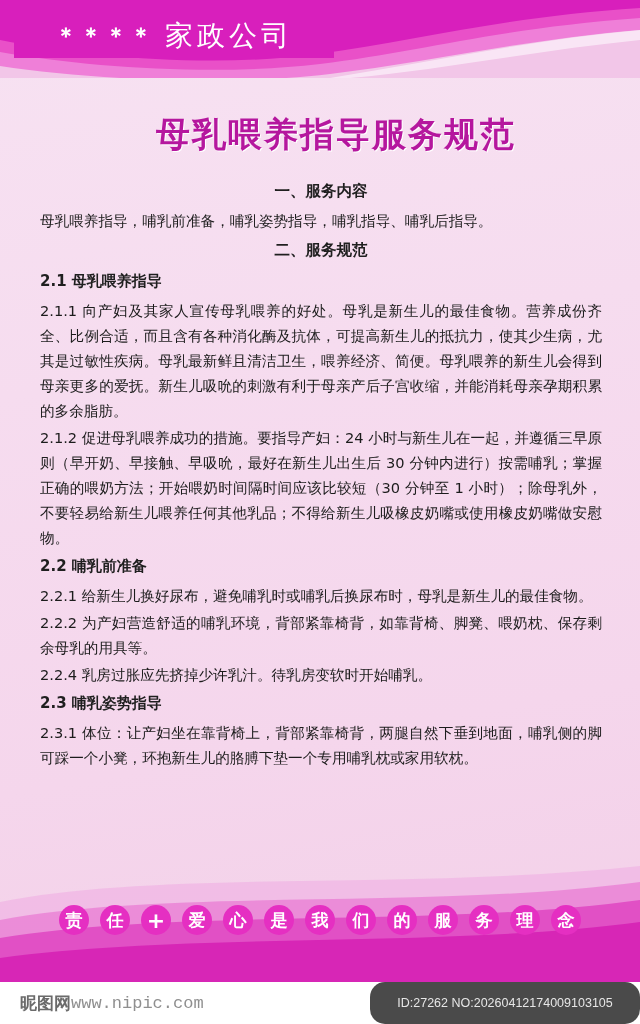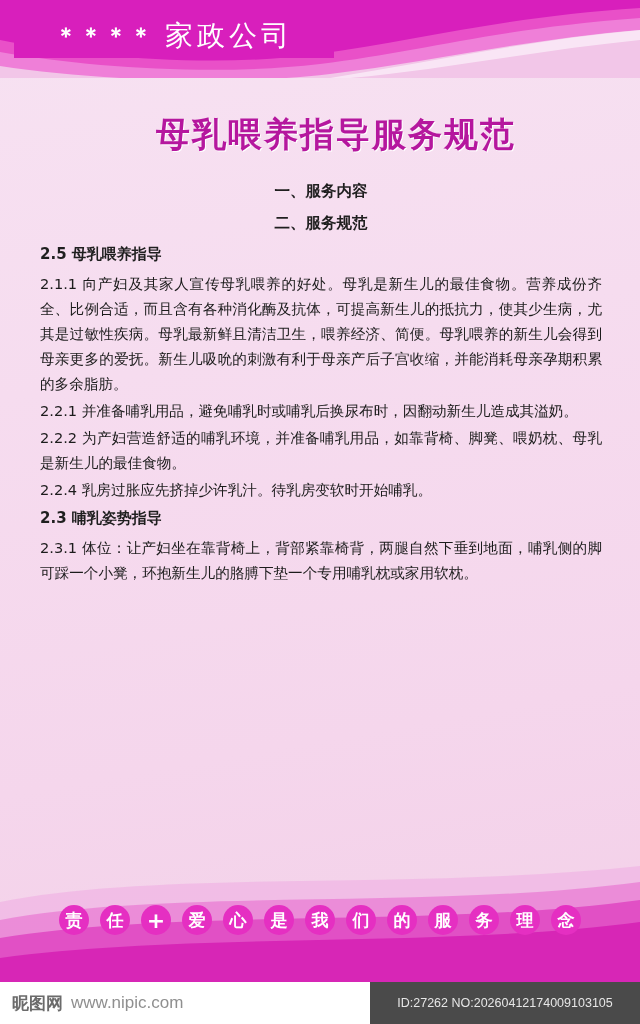--- a/index.html
+++ b/index.html
@@ -130,43 +130,43 @@
   
   .wm-bar {
     position: absolute;
     left: 0; bottom: 0;
     width: 640px; height: 42px;
     background: #ffffff;
     display: flex;
     align-items: center;
   }
   .wm-logo {
-    margin-left: 12px;
+    margin-left: 20px;
     font-size: 17px;
     font-weight: bold;
     color: #6b6b6b;
     font-family: "DejaVu Sans", sans-serif;
   }
   .wm-url {
-    margin-left: 8px;
     font-size: 17px;
     color: #8f8f8f;
-    font-family: Liberation Sans, sans-serif;
+    font-family: Liberation Mono, monospace;
   }
   .wm-id {
     position: absolute;
     right: 0; top: 0;
     height: 42px;
     min-width: 270px;
     background: #4a4a4a;
     color: #e6e6e6;
     font-size: 12.5px;
     display: flex; align-items: center; justify-content: center;
     padding: 0 14px;
     font-family: "Liberation Sans", sans-serif;
+    border-radius: 15px;
   }
 </style>
 </head>
 <body>
 
 <div class="poster">
 
   <div class="header-band">
     <svg class="header-swoosh" viewBox="0 0 640 78" preserveAspectRatio="none">
       <rect x="0" y="0" width="640" height="78" fill="#f2c6e8"></rect>
@@ -181,33 +181,42 @@
     </div>
   </div>
 
   <div class="title">母乳喂养指导服务规范</div>
 
   <div class="body-area">
     <div class="blk">
         <div class="h2">一、服务内容</div>
       </div>
     <div class="blk">
+        <div class="p">母乳喂养指导，哺乳前准备，哺乳姿势指导，哺乳指导、哺乳后指导。</div>
+      </div>
+    <div class="blk">
         <div class="h2">二、服务规范</div>
       </div>
     <div class="blk">
-        <div class="h3">2.5 母乳喂养指导</div>
+        <div class="h3">2.1 母乳喂养指导</div>
       </div>
     <div class="blk">
         <div class="p">2.1.1 向产妇及其家人宣传母乳喂养的好处。母乳是新生儿的最佳食物。营养成份齐全、比例合适，而且含有各种消化酶及抗体，可提高新生儿的抵抗力，使其少生病，尤其是过敏性疾病。母乳最新鲜且清洁卫生，喂养经济、简便。母乳喂养的新生儿会得到母亲更多的爱抚。新生儿吸吮的刺激有利于母亲产后子宫收缩，并能消耗母亲孕期积累的多余脂肪。</div>
       </div>
     <div class="blk">
-        <div class="p">2.2.1 并准备哺乳用品，避免哺乳时或哺乳后换尿布时，因翻动新生儿造成其溢奶。</div>
-      </div>
-    <div class="blk">
-        <div class="p">2.2.2 为产妇营造舒适的哺乳环境，并准备哺乳用品，如靠背椅、脚凳、喂奶枕、母乳是新生儿的最佳食物。</div>
+        <div class="p">2.1.2 促进母乳喂养成功的措施。要指导产妇：24 小时与新生儿在一起，并遵循三早原则（早开奶、早接触、早吸吮，最好在新生儿出生后 30 分钟内进行）按需哺乳；掌握正确的喂奶方法；开始喂奶时间隔时间应该比较短（30 分钟至 1 小时）；除母乳外，不要轻易给新生儿喂养任何其他乳品；不得给新生儿吸橡皮奶嘴或使用橡皮奶嘴做安慰物。</div>
+      </div>
+    <div class="blk">
+        <div class="h3">2.2 哺乳前准备</div>
+      </div>
+    <div class="blk">
+        <div class="p">2.2.1 给新生儿换好尿布，避免哺乳时或哺乳后换尿布时，母乳是新生儿的最佳食物。</div>
+      </div>
+    <div class="blk">
+        <div class="p">2.2.2 为产妇营造舒适的哺乳环境，背部紧靠椅背，如靠背椅、脚凳、喂奶枕、保存剩余母乳的用具等。</div>
       </div>
     <div class="blk">
         <div class="p">2.2.4 乳房过胀应先挤掉少许乳汁。待乳房变软时开始哺乳。</div>
       </div>
     <div class="blk">
         <div class="h3">2.3 哺乳姿势指导</div>
       </div>
     <div class="blk">
         <div class="p">2.3.1 体位：让产妇坐在靠背椅上，背部紧靠椅背，两腿自然下垂到地面，哺乳侧的脚可踩一个小凳，环抱新生儿的胳膊下垫一个专用哺乳枕或家用软枕。</div>
       </div>

